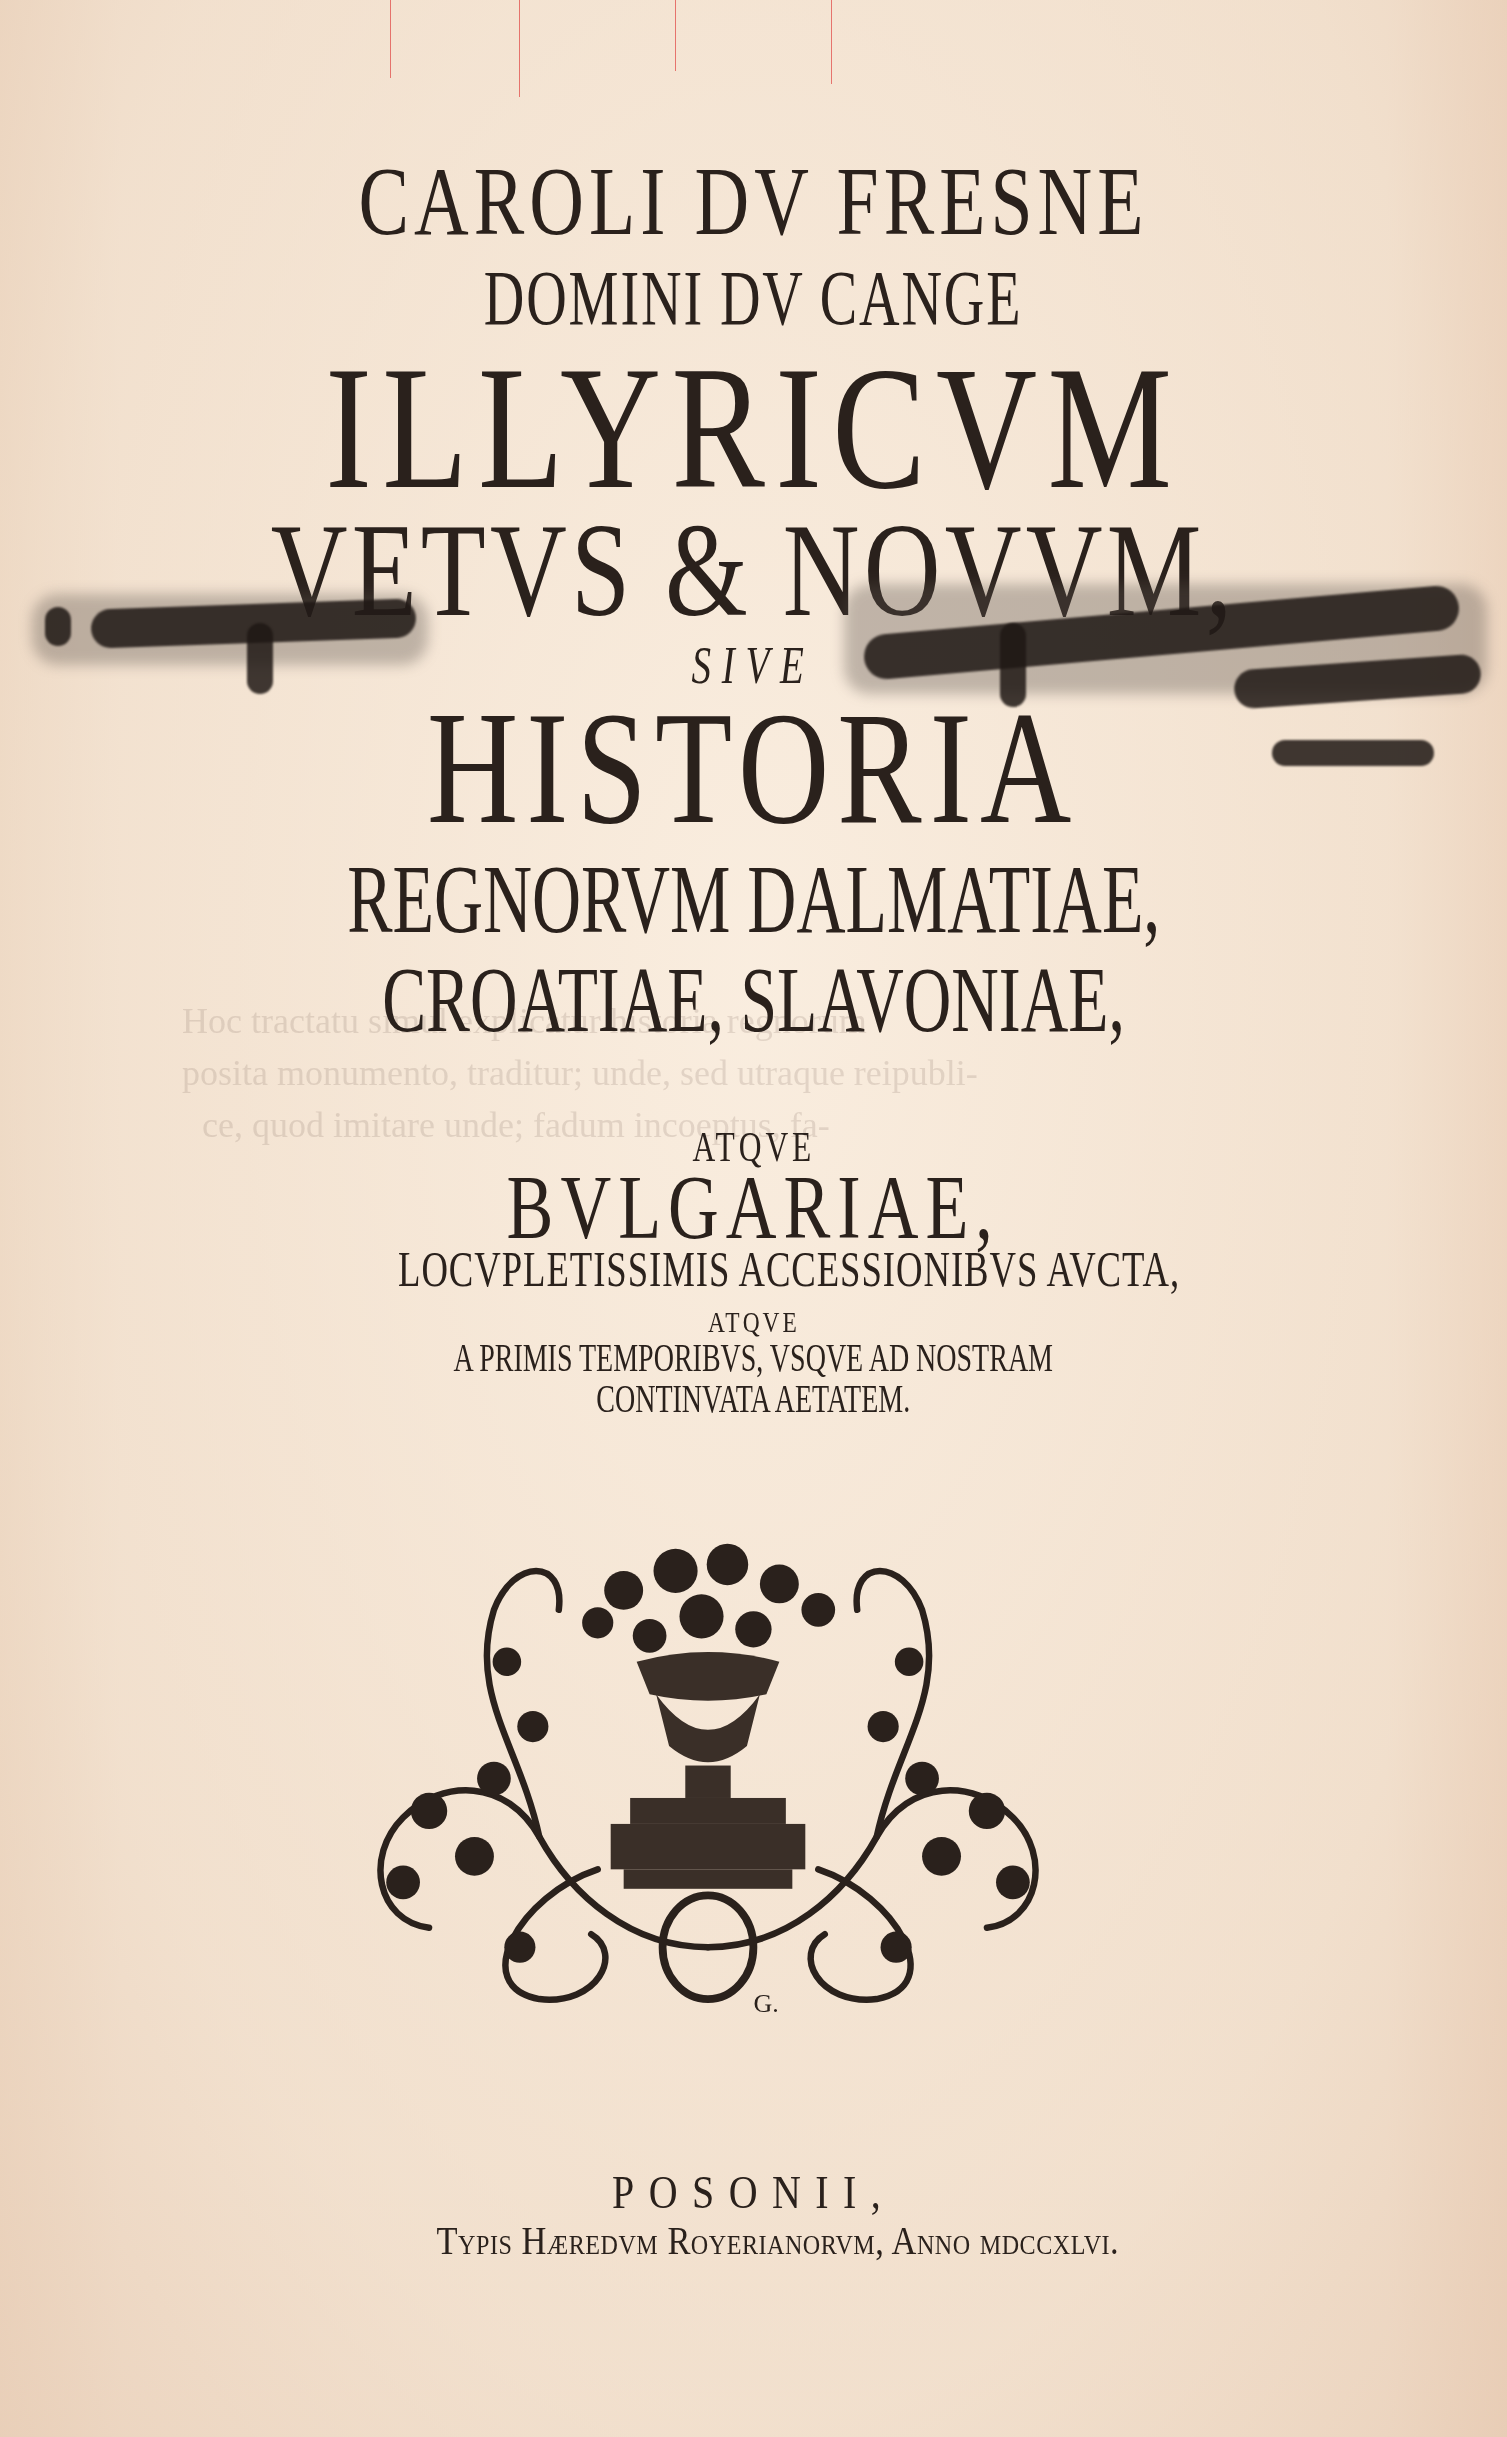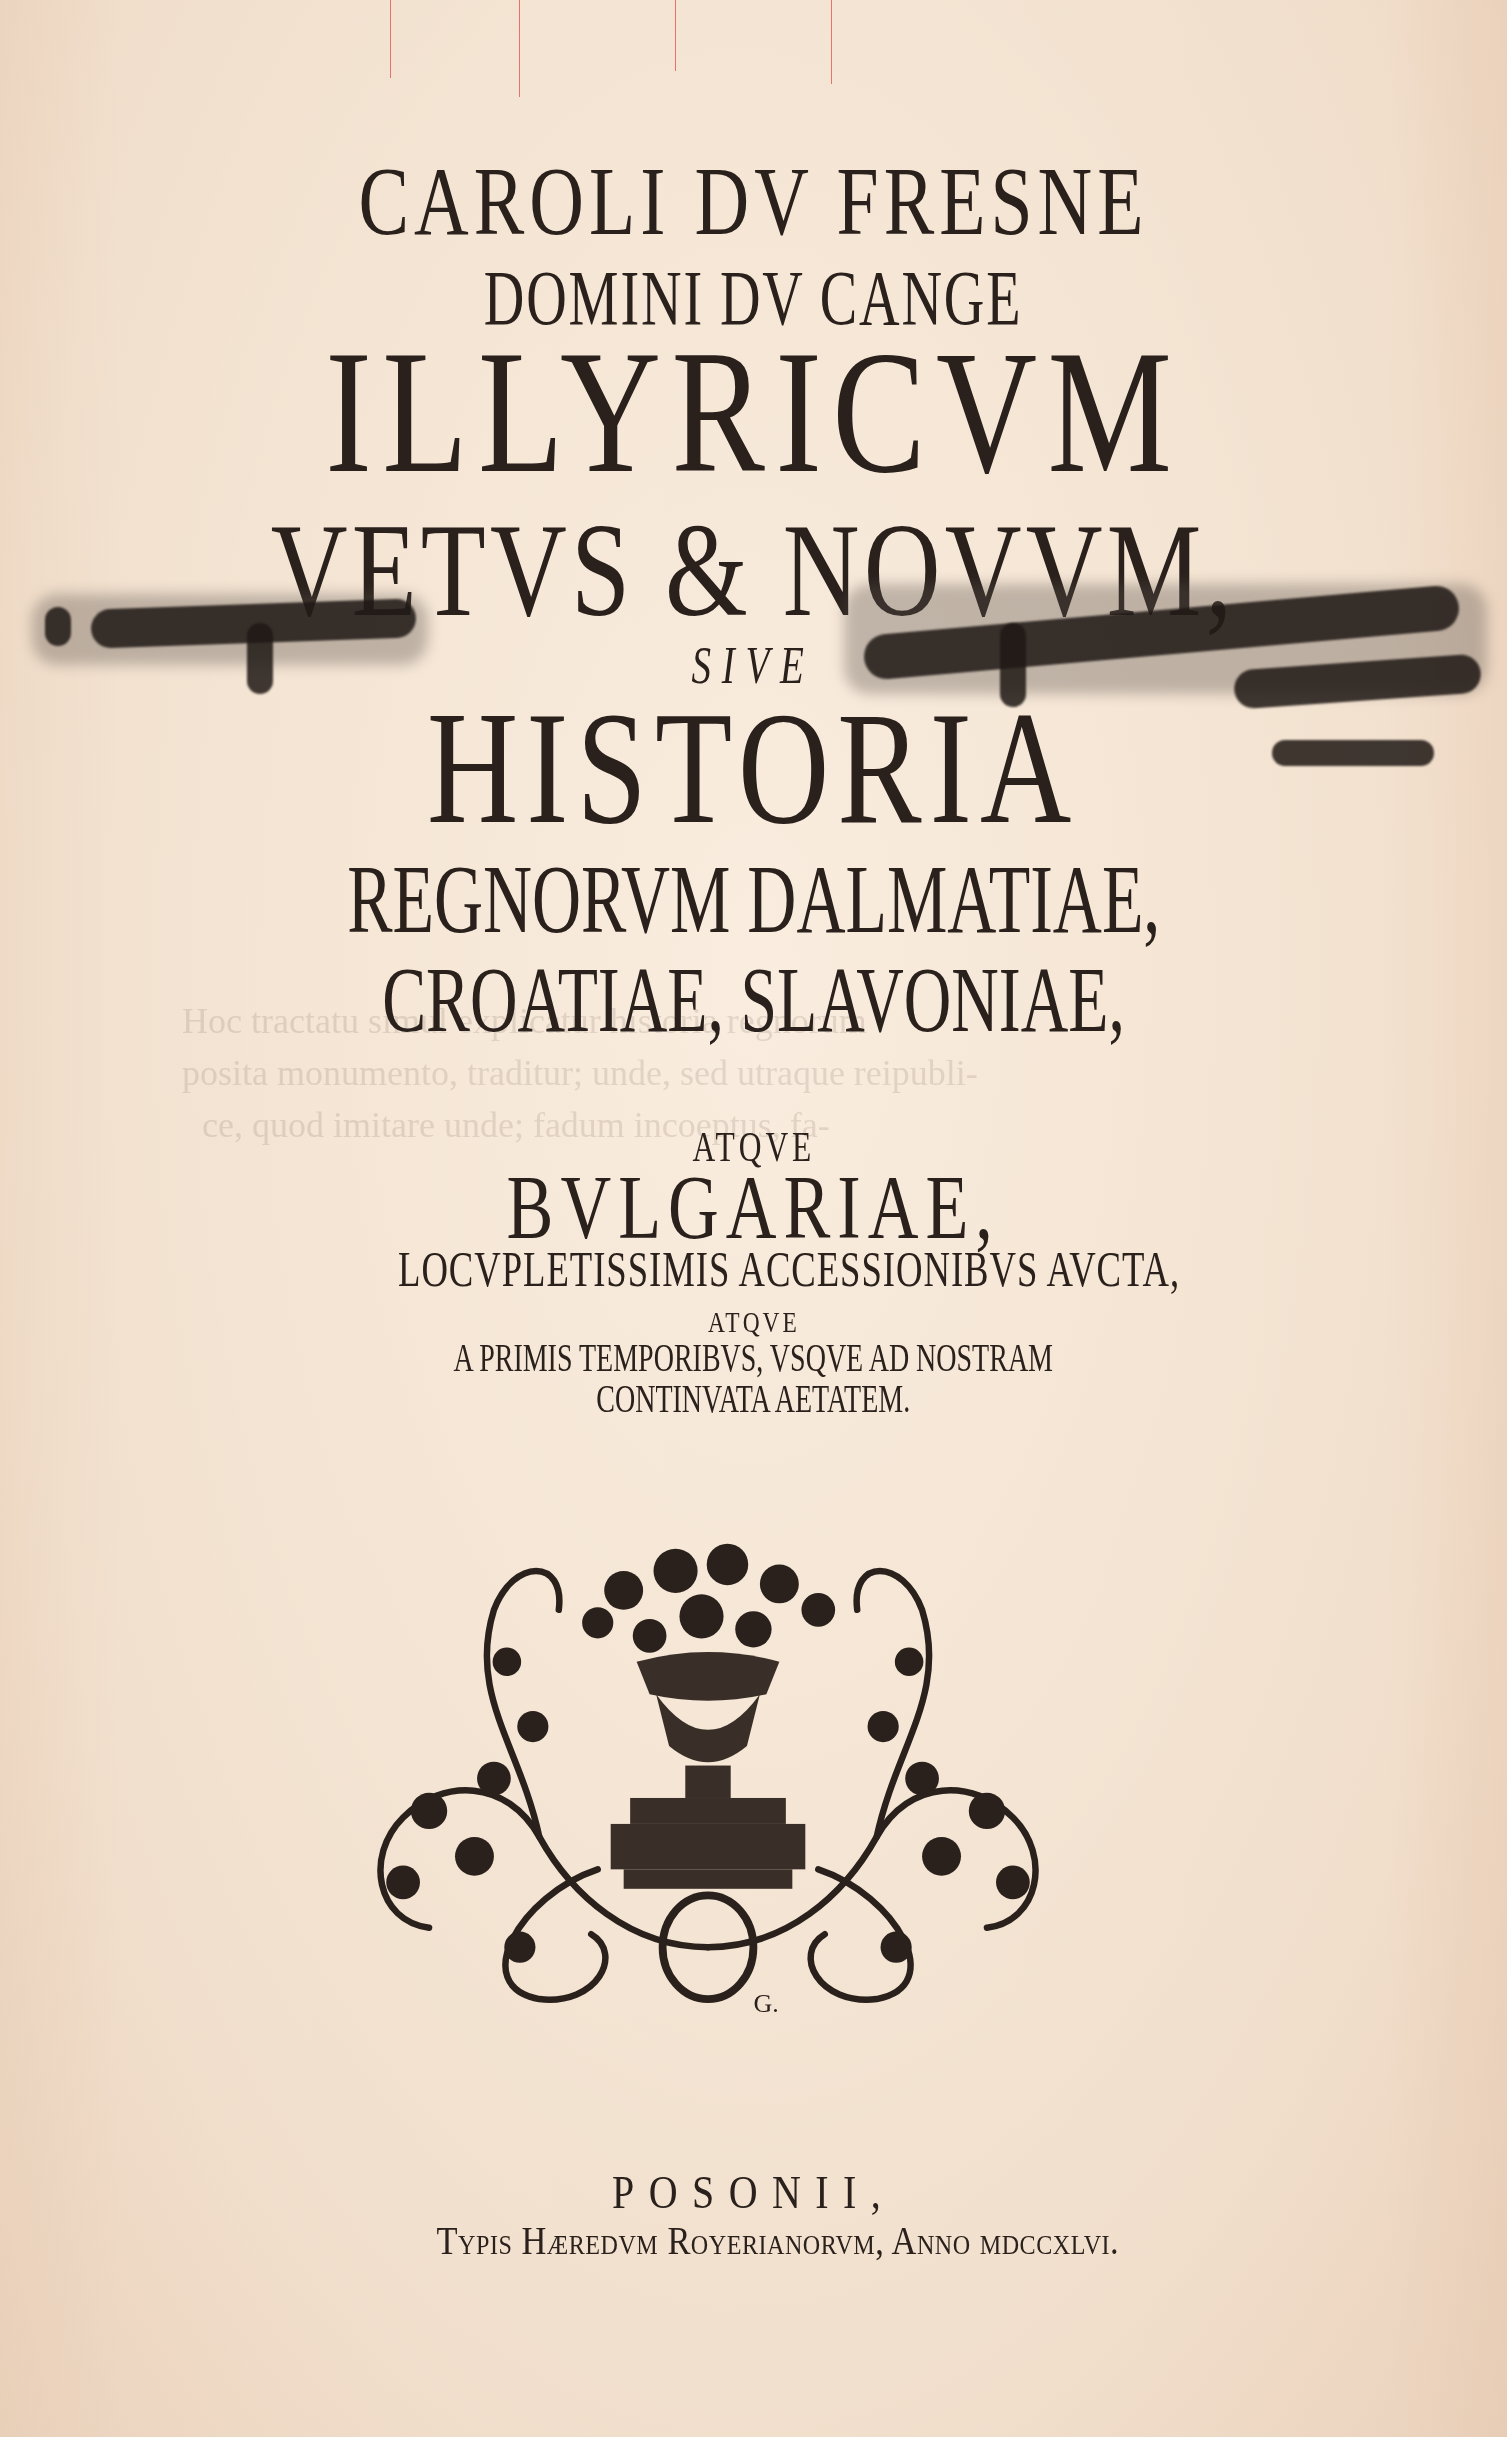--- a/index.html
+++ b/index.html
@@ -14,21 +14,21 @@
       background:
         radial-gradient(ellipse at 50% 40%, rgba(250,238,224,0.9), rgba(240,220,200,0.6) 70%, rgba(232,205,182,0.8) 100%),
         linear-gradient(90deg, #ecd8c3 0%, #f4e6d6 8%, #f3e4d3 92%, #e9cdb6 100%);
     }
     .line { position: absolute; left: 0; width: 1507px; text-align: center; white-space: nowrap; }
     .cond { display: inline-block; transform-origin: center; }
     .l1 { top: 146px; font-size: 97px; letter-spacing: 6.5px; }
     .l1 .cond { transform: scaleX(0.78); }
     .l2 { top: 253px; font-size: 78px; letter-spacing: 2.6px; }
     .l2 .cond { transform: scaleX(0.72); }
-    .l3 { top: 312px; font-size: 175px; letter-spacing: 13px; }
+    .l3 { top: 328px; font-size: 175px; letter-spacing: 13px; }
     .l3 .cond { transform: scaleX(0.80); }
     .l4 { top: 493px; font-size: 133px; letter-spacing: 5.2px; }
     .l4 .cond { transform: scaleX(0.80); }
     .l5 { top: 636px; font-size: 52px; letter-spacing: 14.3px; font-style: italic; }
     .l5 .cond { transform: scaleX(0.75); }
     .l6 { top: 675px; font-size: 162px; letter-spacing: 10.4px; }
     .l6 .cond { transform: scaleX(0.78); }
     .l7 { top: 844px; font-size: 97px; }
     .l7 .cond { transform: scaleX(0.70); }
     .l8 { top: 945px; font-size: 94px; }

